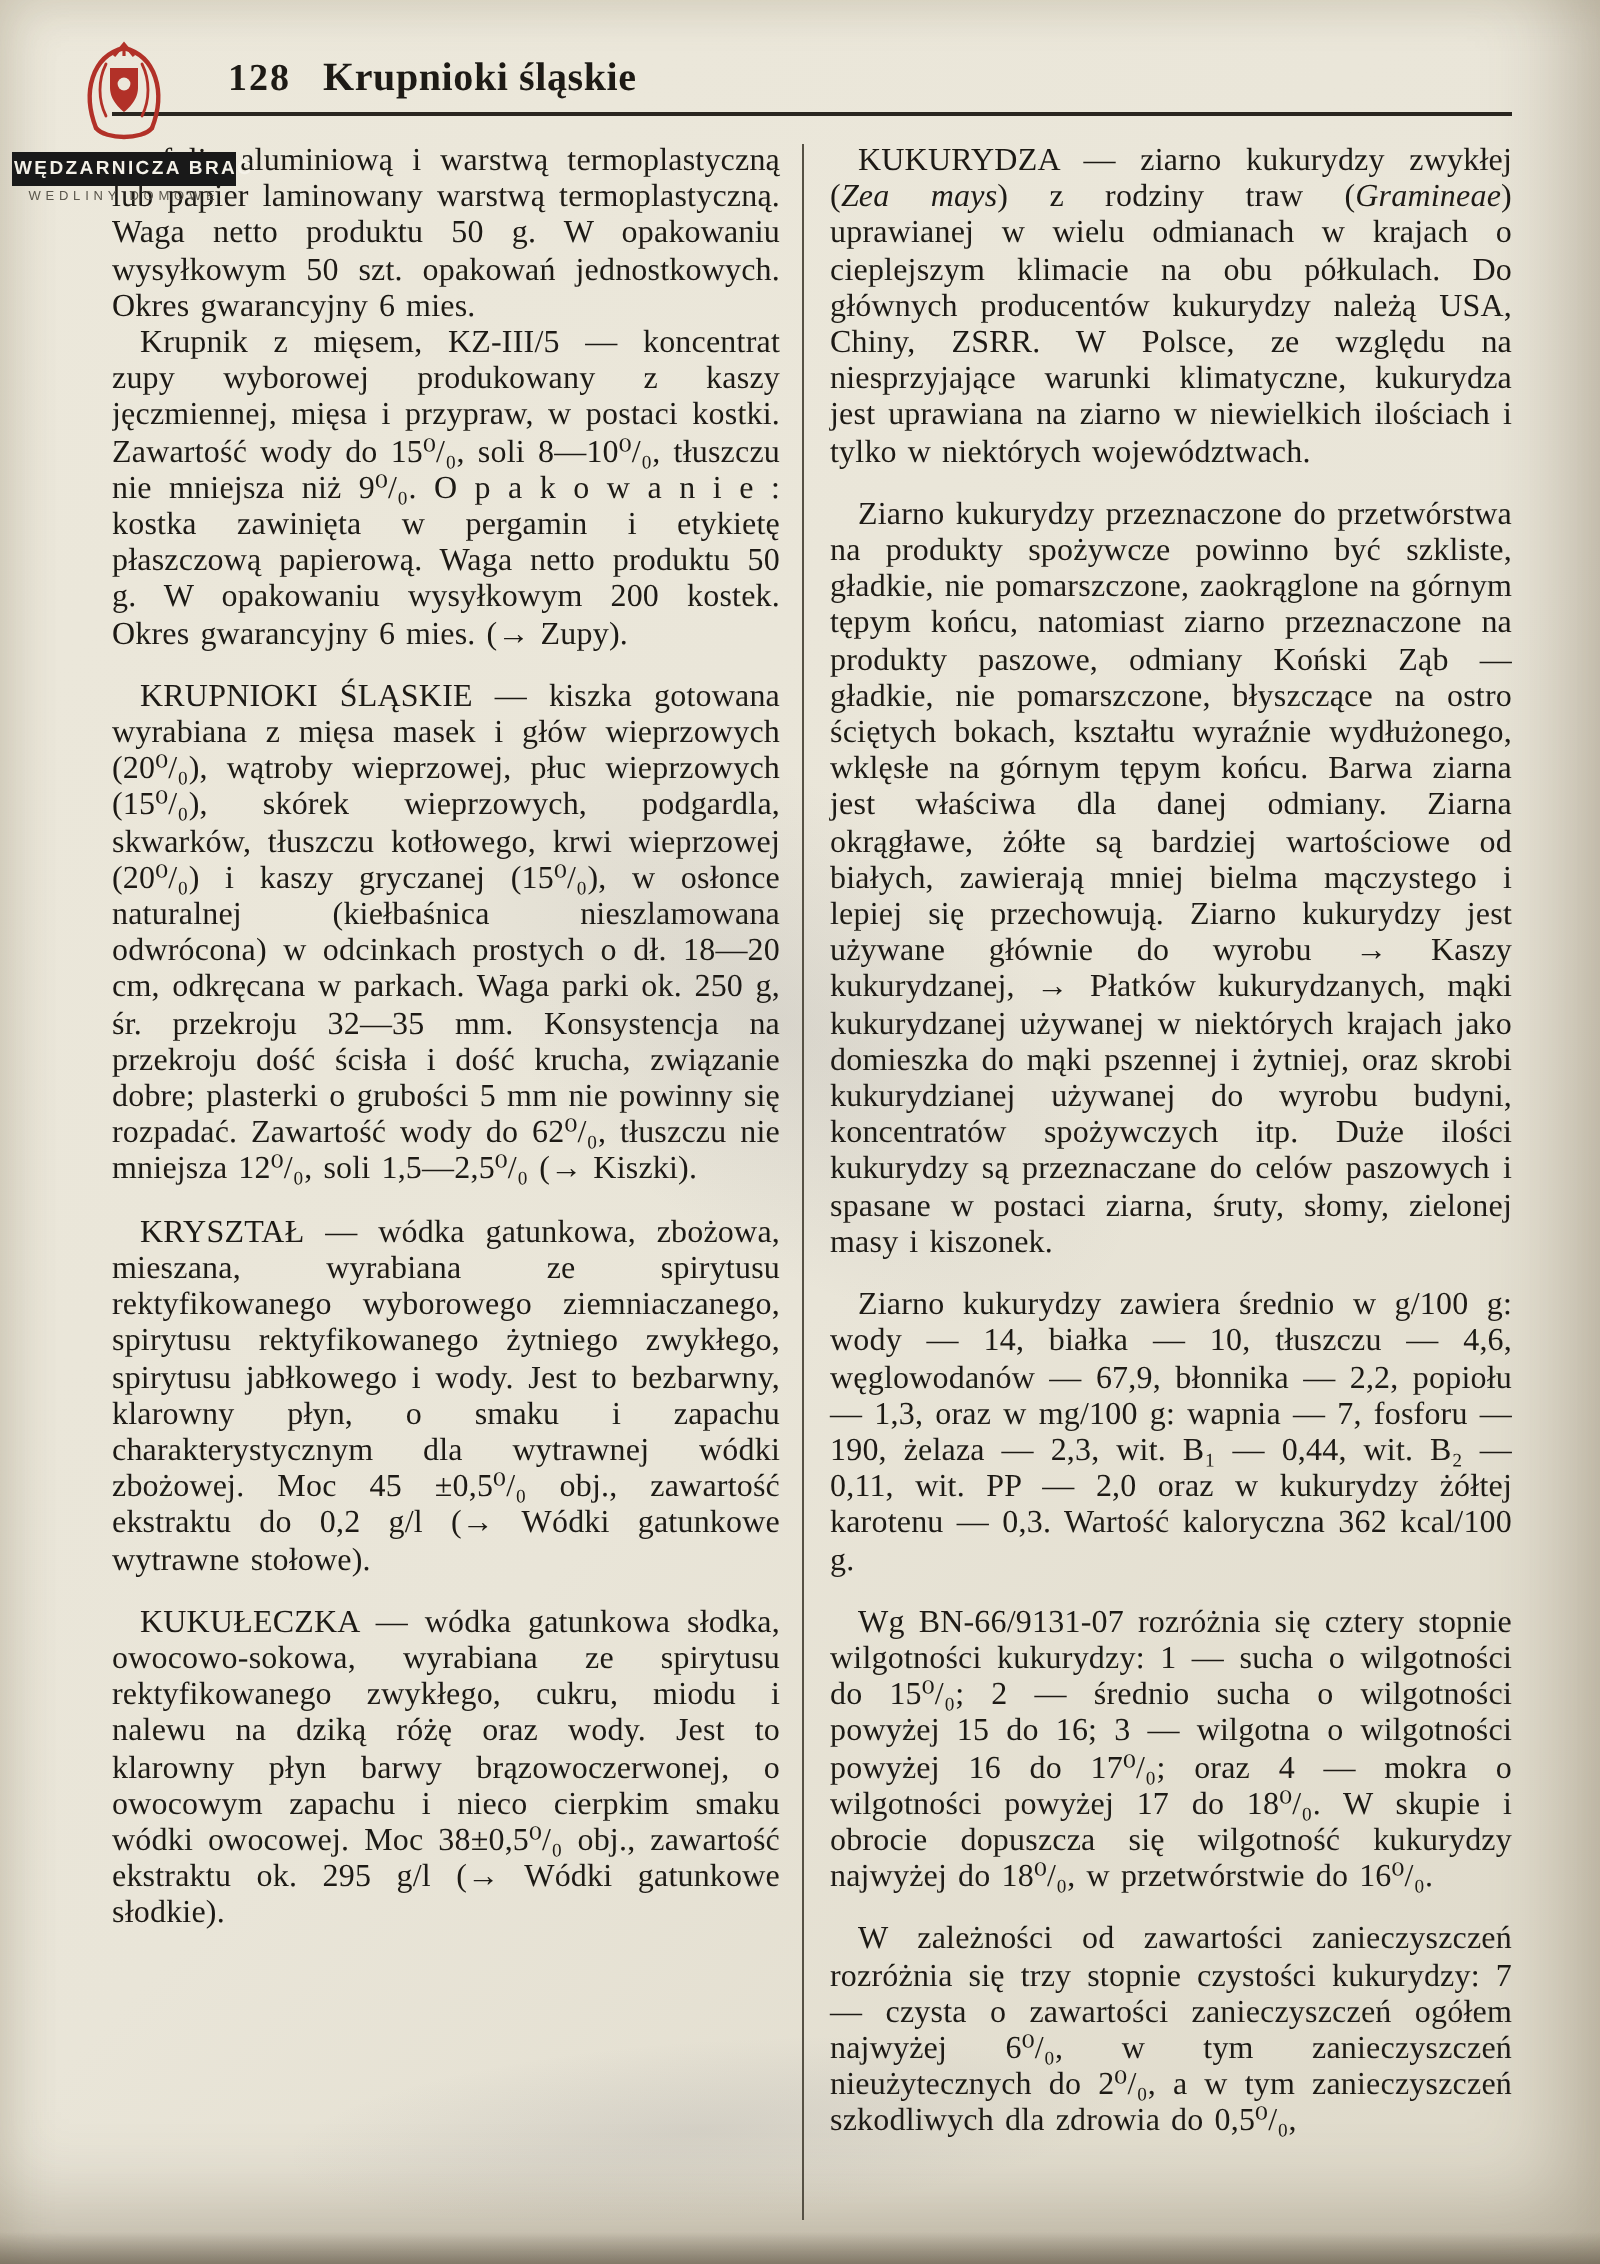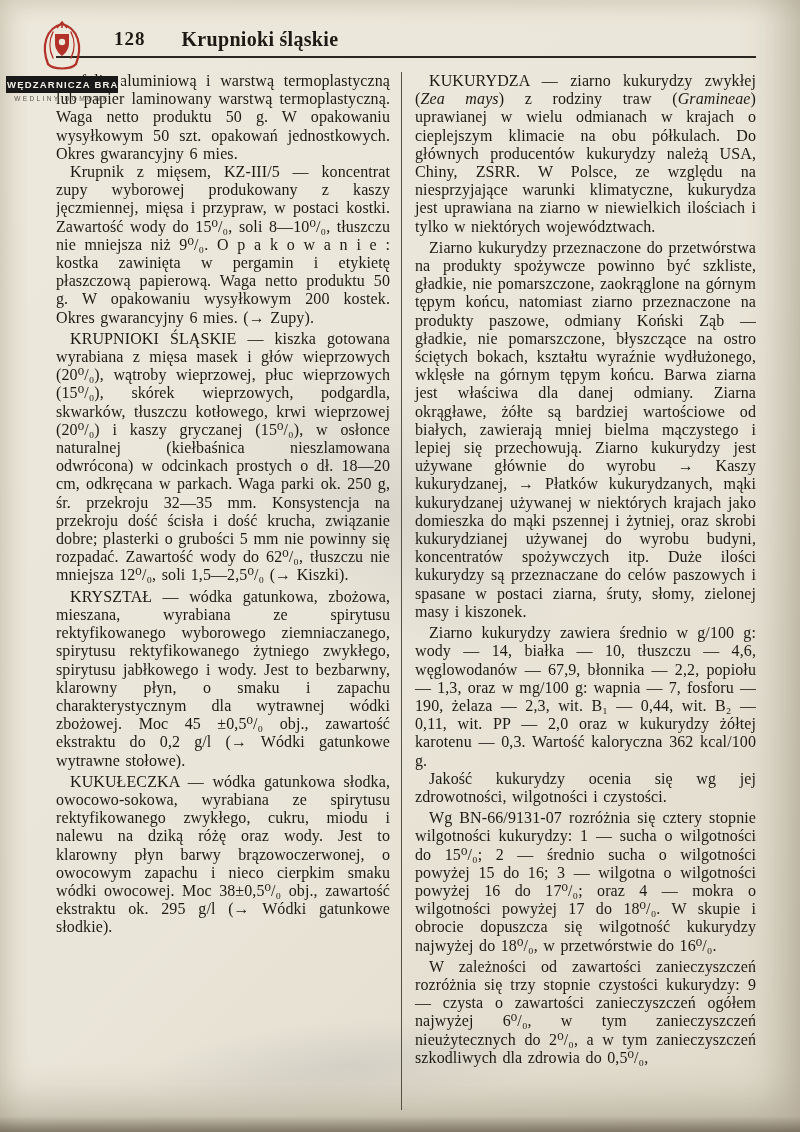--- a/index.html
+++ b/index.html
@@ -16,21 +16,21 @@
   .page::after{
     content:"";position:absolute;left:0;right:0;bottom:0;height:16px;
     background:linear-gradient(to bottom,rgba(60,50,35,0),rgba(60,50,35,.45));
     pointer-events:none;
   }
   
   .header{
     position:absolute;top:28px;left:56px;right:44px;
     border-bottom:2px solid #2a2620;
     padding-bottom:5px;
-    display:flex;align-items:flex-start;gap:20px;
+    display:flex;align-items:center;
   }
   .page-num{font-size:19px;font-weight:bold;margin-left:58px;letter-spacing:1px;}
   .running-title{font-size:20px;font-weight:bold;margin-left:16px;letter-spacing:.3px;}
   
   .stamp{position:absolute;top:18px;left:6px;width:112px;text-align:center;z-index:5;}
   .emblem{display:block;margin:0 auto;width:62px;height:58px;}
   .banner{
     background:#191919;color:#f4f1e8;
     font-family:"Liberation Sans","DejaVu Sans",sans-serif;
     font-size:9.5px;font-weight:bold;letter-spacing:1.2px;
@@ -48,21 +48,21 @@
   .col{overflow:hidden;}
   .col-left{flex:0 0 334px;padding-right:11px;}
   .divider{width:1px;background:#555044;}
   .col-right{flex:1;padding-left:13px;}
   .para{
     margin:0;text-align:justify;
     font-size:16px;line-height:18.2px;
     word-spacing:1.4px;letter-spacing:.1px;
   }
   .para.indent{text-indent:14px;}
-  .para.gap{margin-top:3px;}
+  .para.gap{margin-top:13px;}
   .para b{font-weight:normal;}
   .para i{}
   
   .wm{position:absolute;pointer-events:none;
       background:radial-gradient(ellipse at center,rgba(95,95,110,.12),rgba(95,95,110,0) 70%);}
   .wm1{left:180px;top:400px;width:420px;height:220px;transform:rotate(38deg);}
   .wm2{left:140px;top:1020px;width:420px;height:90px;transform:rotate(-4deg);}
 </style>
 </head>
 <body>
@@ -103,19 +103,18 @@
         <p class="para indent"><b>Krupnik z mięsem, KZ-III/5</b><span> — koncentrat zupy wyborowej produkowany z kaszy jęczmiennej, mięsa i przypraw, w postaci kostki. Zawartość wody do 15⁰/₀, soli 8—10⁰/₀, tłuszczu nie mniejsza niż 9⁰/₀. O p a k o w a n i e :  kostka zawinięta w pergamin i etykietę płaszczową papierową. Waga netto produktu 50 g. W opakowaniu wysyłkowym 200 kostek. Okres gwarancyjny 6 mies. (→ Zupy).</span></p>
         <p class="para indent gap"><b>KRUPNIOKI ŚLĄSKIE</b><span> — kiszka gotowana wyrabiana z mięsa masek i głów wieprzowych (20⁰/₀), wątroby wieprzowej, płuc wieprzowych (15⁰/₀), skórek wieprzowych, podgardla, skwarków, tłuszczu kotłowego, krwi wieprzowej (20⁰/₀) i kaszy gryczanej (15⁰/₀), w osłonce naturalnej (kiełbaśnica nieszlamowana odwrócona) w odcinkach prostych o dł. 18—20 cm, odkręcana w parkach. Waga parki ok. 250 g, śr. przekroju 32—35 mm. Konsystencja na przekroju dość ścisła i dość krucha, związanie dobre; plasterki o grubości 5 mm nie powinny się rozpadać. Zawartość wody do 62⁰/₀, tłuszczu nie mniejsza 12⁰/₀, soli 1,5—2,5⁰/₀ (→ Kiszki).</span></p>
         <p class="para indent gap"><b>KRYSZTAŁ</b><span> — wódka gatunkowa, zbożowa, mieszana, wyrabiana ze spirytusu rektyfikowanego wyborowego ziemniaczanego, spirytusu rektyfikowanego żytniego zwykłego, spirytusu jabłkowego i wody. Jest to bezbarwny, klarowny płyn, o smaku i zapachu charakterystycznym dla wytrawnej wódki zbożowej. Moc 45 ±0,5⁰/₀ obj., zawartość ekstraktu do 0,2 g/l (→ Wódki gatunkowe wytrawne stołowe).</span></p>
         <p class="para indent gap"><b>KUKUŁECZKA</b><span> — wódka gatunkowa słodka, owocowo-sokowa, wyrabiana ze spirytusu rektyfikowanego zwykłego, cukru, miodu i nalewu na dziką różę oraz wody. Jest to klarowny płyn barwy brązowoczerwonej, o owocowym zapachu i nieco cierpkim smaku wódki owocowej. Moc 38±0,5⁰/₀ obj., zawartość ekstraktu ok. 295 g/l (→ Wódki gatunkowe słodkie).</span></p>
       </div>
     <div class="divider"></div>
     <div class="col col-right">
         <p class="para indent"><b>KUKURYDZA</b><span> — ziarno kukurydzy zwykłej (</span><i>Zea mays</i><span>) z rodziny traw (</span><i>Gramineae</i><span>) uprawianej w wielu odmianach w krajach o cieplejszym klimacie na obu półkulach. Do głównych producentów kukurydzy należą USA, Chiny, ZSRR. W Polsce, ze względu na niesprzyjające warunki klimatyczne, kukurydza jest uprawiana na ziarno w niewielkich ilościach i tylko w niektórych województwach.</span></p>
         <p class="para indent gap"><span>Ziarno kukurydzy przeznaczone do przetwórstwa na produkty spożywcze powinno być szkliste, gładkie, nie pomarszczone, zaokrąglone na górnym tępym końcu, natomiast ziarno przeznaczone na produkty paszowe, odmiany Koński Ząb — gładkie, nie pomarszczone, błyszczące na ostro ściętych bokach, kształtu wyraźnie wydłużonego, wklęsłe na górnym tępym końcu. Barwa ziarna jest właściwa dla danej odmiany. Ziarna okrągławe, żółte są bardziej wartościowe od białych, zawierają mniej bielma mączystego i lepiej się przechowują. Ziarno kukurydzy jest używane głównie do wyrobu → Kaszy kukurydzanej, → Płatków kukurydzanych, mąki kukurydzanej używanej w niektórych krajach jako domieszka do mąki pszennej i żytniej, oraz skrobi kukurydzianej używanej do wyrobu budyni, koncentratów spożywczych itp. Duże ilości kukurydzy są przeznaczane do celów paszowych i spasane w postaci ziarna, śruty, słomy, zielonej masy i kiszonek.</span></p>
         <p class="para indent gap"><span>Ziarno kukurydzy zawiera średnio w g/100 g: wody — 14, białka — 10, tłuszczu — 4,6, węglowodanów — 67,9, błonnika — 2,2, popiołu — 1,3, oraz w mg/100 g: wapnia — 7, fosforu — 190, żelaza — 2,3, wit. B₁ — 0,44, wit. B₂ — 0,11, wit. PP — 2,0 oraz w kukurydzy żółtej karotenu — 0,3. Wartość kaloryczna 362 kcal/100 g.</span></p>
-        <p class="para indent"><span>Jakość kukurydzy ocenia się wg jej zdrowotności, wilgotności i czystości.</span></p>
         <p class="para indent gap"><span>Wg BN-66/9131-07 rozróżnia się cztery stopnie wilgotności kukurydzy: 1 — sucha o wilgotności do 15⁰/₀; 2 — średnio sucha o wilgotności powyżej 15 do 16; 3 — wilgotna o wilgotności powyżej 16 do 17⁰/₀; oraz 4 — mokra o wilgotności powyżej 17 do 18⁰/₀. W skupie i obrocie dopuszcza się wilgotność kukurydzy najwyżej do 18⁰/₀, w przetwórstwie do 16⁰/₀.</span></p>
-        <p class="para indent gap"><span>W zależności od zawartości zanieczyszczeń rozróżnia się trzy stopnie czystości kukurydzy: 9 — czysta o zawartości zanieczyszczeń ogółem najwyżej 6⁰/₀, w tym zanieczyszczeń nieużytecznych do 2⁰/₀, a w tym zanieczyszczeń szkodliwych dla zdrowia do 0,5⁰/₀,</span></p>
+        <p class="para indent gap"><span>W zależności od zawartości zanieczyszczeń rozróżnia się trzy stopnie czystości kukurydzy: 7 — czysta o zawartości zanieczyszczeń ogółem najwyżej 6⁰/₀, w tym zanieczyszczeń nieużytecznych do 2⁰/₀, a w tym zanieczyszczeń szkodliwych dla zdrowia do 0,5⁰/₀,</span></p>
       </div>
   </div>
 
 </div>
 
 </body></html>

